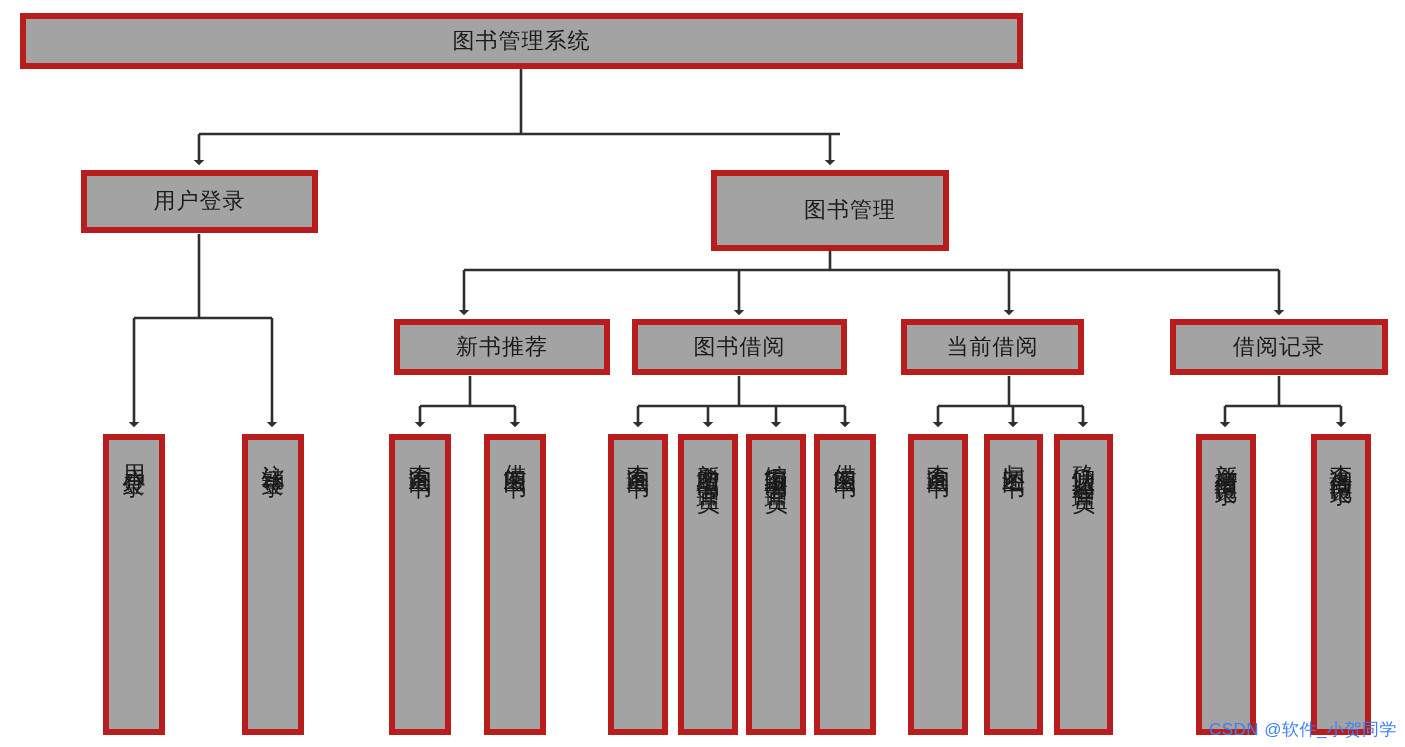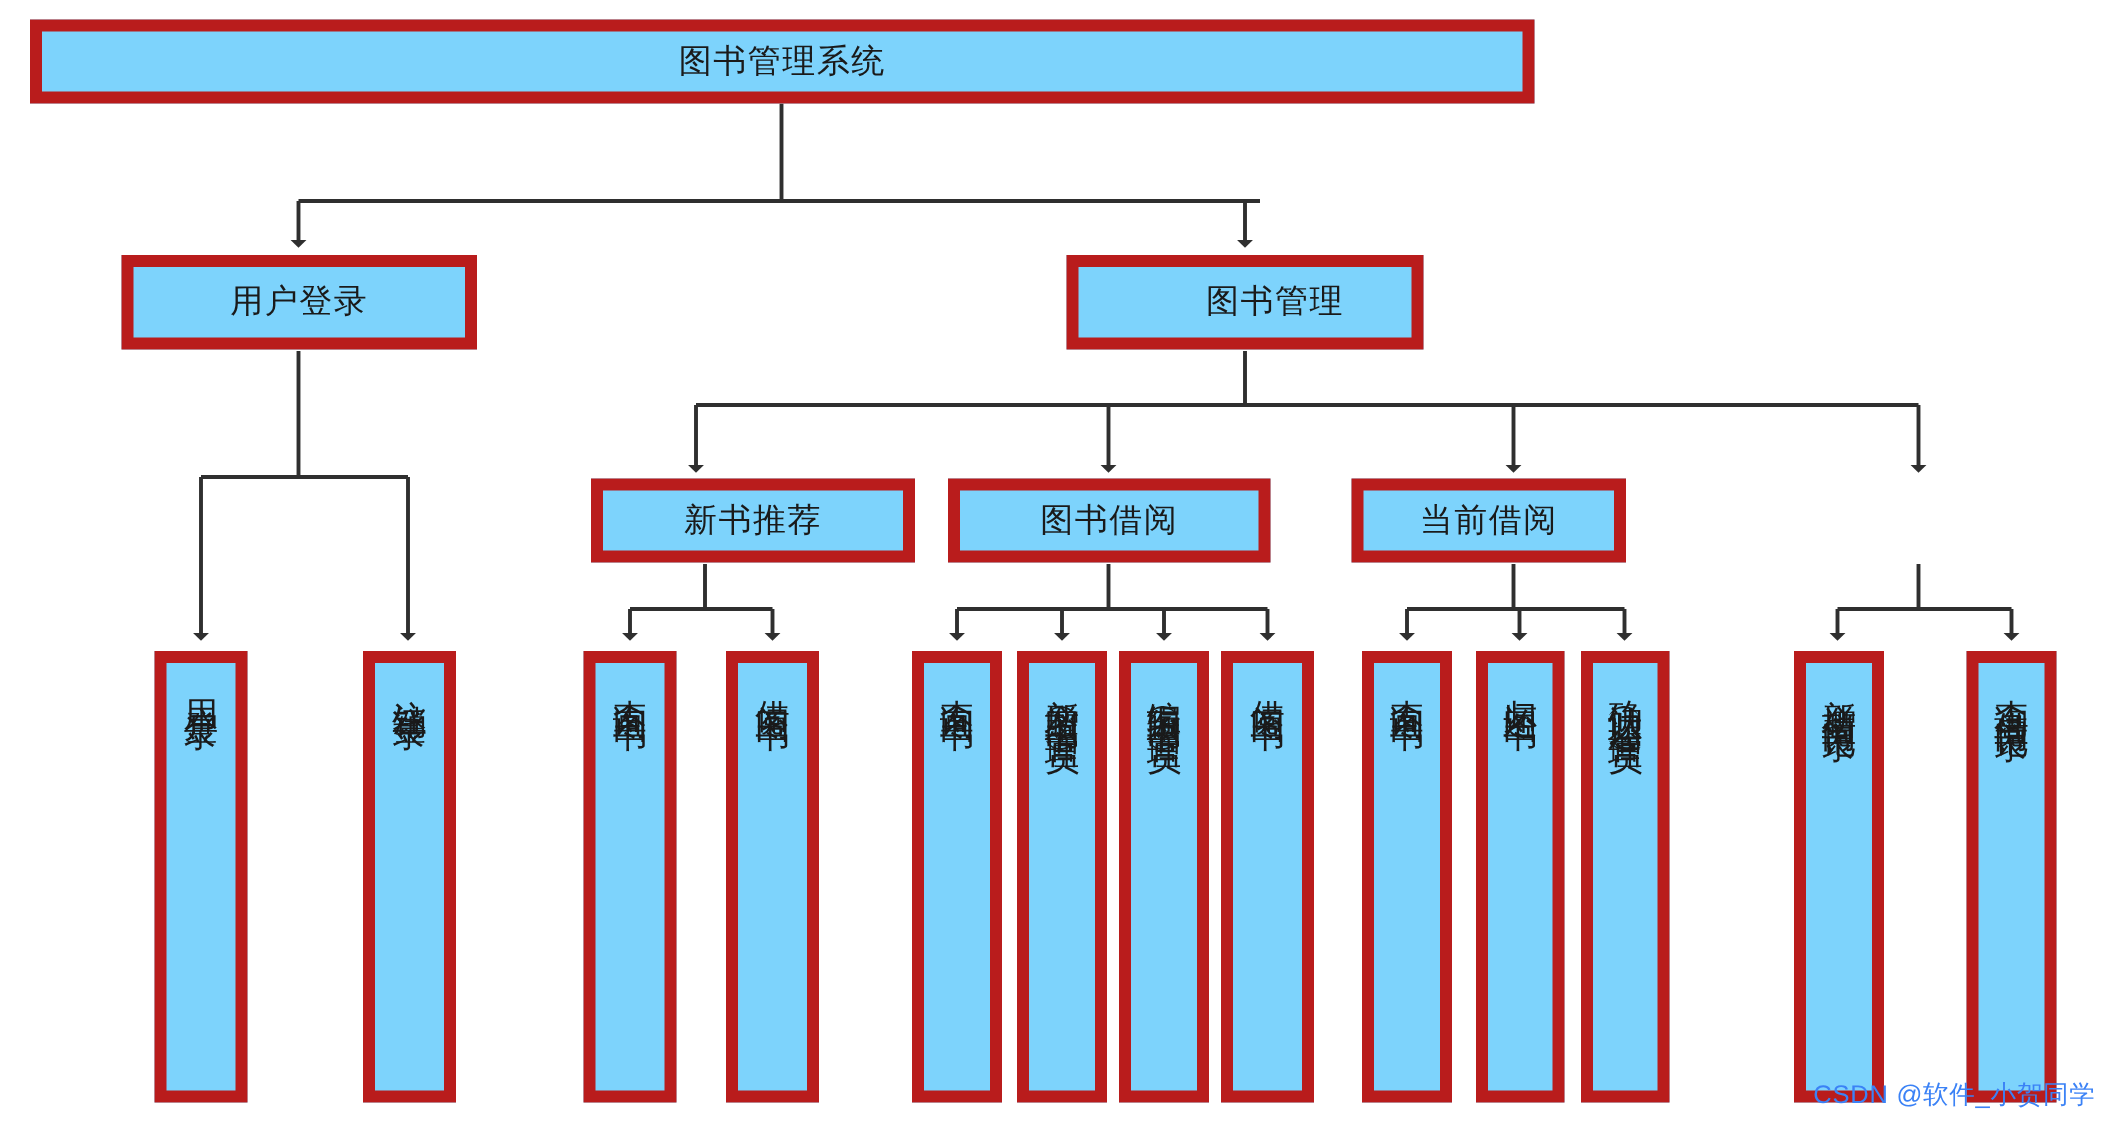--- a/index.html
+++ b/index.html
@@ -20,22 +20,22 @@
   svg#wires {
     position: absolute;
     left: 0;
     top: 0;
     width: 1405px;
     height: 747px;
   }
   .node {
     position: absolute;
     box-sizing: border-box;
-    background: #7dd3fc;
-    border: 8px solid #b91c1c;
+    background: #a3a3a3;
+    border: 6px solid #b91c1c;
     display: flex;
     align-items: center;
     justify-content: center;
     z-index: 2;
   }
   .node .label {
     color: #1a1a1a;
     line-height: 1.12;
     text-align: center;
     white-space: nowrap;
@@ -126,33 +126,36 @@
     </g>
   </svg>
 
   <div class="node root" style="left:20px; top:13px; width:1003px; height:56px;">
     <span class="label">图书管理系统</span>
   </div>
 
   <div class="node horiz" style="left:81px; top:170px; width:237px; height:63px;">
     <span class="label">用户登录</span>
   </div>
-  <div class="node horiz" style="left:711px; top:170px; width:238px; height:63px;padding-left:40px;">
+  <div class="node horiz" style="left:711px; top:170px; width:238px; height:81px;padding-left:40px;">
     <span class="label">图书管理</span>
   </div>
 
   <div class="node horiz" style="left:362px; top:319px; width:216px; height:56px;margin-left:32px;">
     <span class="label">新书推荐</span>
   </div>
   <div class="node horiz" style="left:632px; top:319px; width:215px; height:56px;">
     <span class="label">图书借阅</span>
   </div>
   <div class="node horiz" style="left:901px; top:319px; width:183px; height:56px;">
     <span class="label">当前借阅</span>
   </div>
+  <div class="node horiz" style="left:1170px; top:319px; width:218px; height:56px;">
+    <span class="label">借阅记录</span>
+  </div>
 
   <div class="node vert" style="left:103px; top:434px; width:62px; height:301px;">
     <span class="label">用户登录</span>
   </div>
   <div class="node vert" style="left:242px; top:434px; width:62px; height:301px;">
     <span class="label">注销登录</span>
   </div>
 
   <div class="node vert" style="left:389px; top:434px; width:62px; height:301px;">
     <span class="label">查询图书</span>

